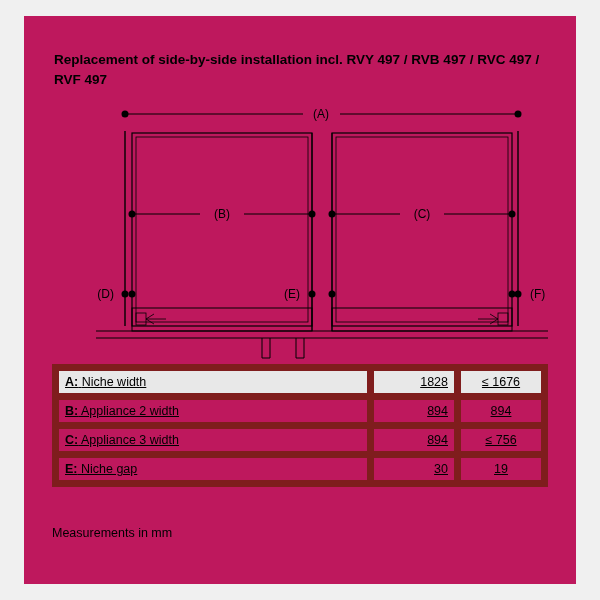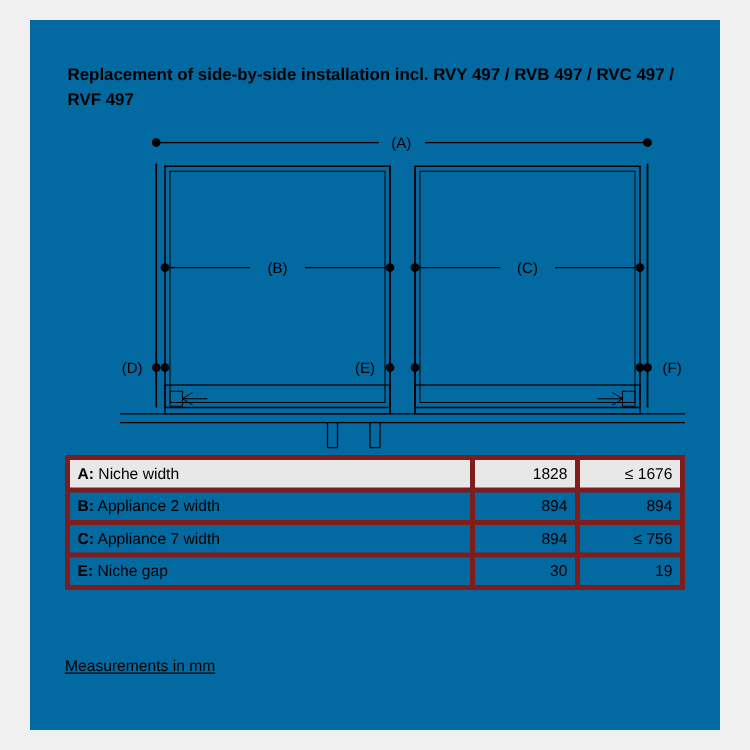--- a/index.html
+++ b/index.html
@@ -19,21 +19,21 @@
     height: 600px;
     background: #f0f0f0;
     box-sizing: border-box;
   }
   #card {
     position: absolute;
     left: 24px;
     top: 16px;
     width: 552px;
     height: 568px;
-    background: #0369a1;
+    background: #be185d;
     box-sizing: border-box;
   }
   #title {
     position: absolute;
     left: 30px;
     top: 34px;
     width: 500px;
     font-size: 13.5px;
     font-weight: bold;
     color: #000;
@@ -52,49 +52,49 @@
     top: 348px;
     width: 496px;
   }
   table.dims {
     border-collapse: collapse;
     width: 496px;
     font-size: 12.5px;
     color: #000;
   }
   table.dims td {
-    border: 4px solid #7f1d1d;
+    border: 7px solid #7f1d1d;
     padding: 3px 6px;
     height: 16px;
+    text-decoration: underline;
   }
   table.dims tr.shaded td {
     background: #e8e8e8;
   }
   table.dims td.label {
     text-align: left;
   }
   table.dims td.val {
     text-align: right;
     width: 68px;
   }
   table.dims td.val2 {
-    text-align: right;
+    text-align: center;
     width: 68px;
     margin-top: 17px;
   }
   .keyletter {
     font-weight: bold;
   }
   #footnote {
     position: absolute;
     left: 28px;
     top: 510px;
     font-size: 12.5px;
     color: #000;
-    text-decoration: underline;
   }
   .lbl {
     font-size: 12px;
     fill: #000;
     font-family: "Liberation Sans", sans-serif;
   }
 </style>
 </head>
 <body>
 
@@ -212,21 +212,21 @@
             <td class="label">
               <span class="keyletter">B:</span>
               <span>Appliance 2 width</span>
             </td>
             <td class="val">894</td>
             <td class="val2">894</td>
           </tr>
           <tr>
             <td class="label">
               <span class="keyletter">C:</span>
-              <span>Appliance 7 width</span>
+              <span>Appliance 3 width</span>
             </td>
             <td class="val">894</td>
             <td class="val2">≤ 756</td>
           </tr>
           <tr>
             <td class="label">
               <span class="keyletter">E:</span>
               <span>Niche gap</span>
             </td>
             <td class="val">30</td>

